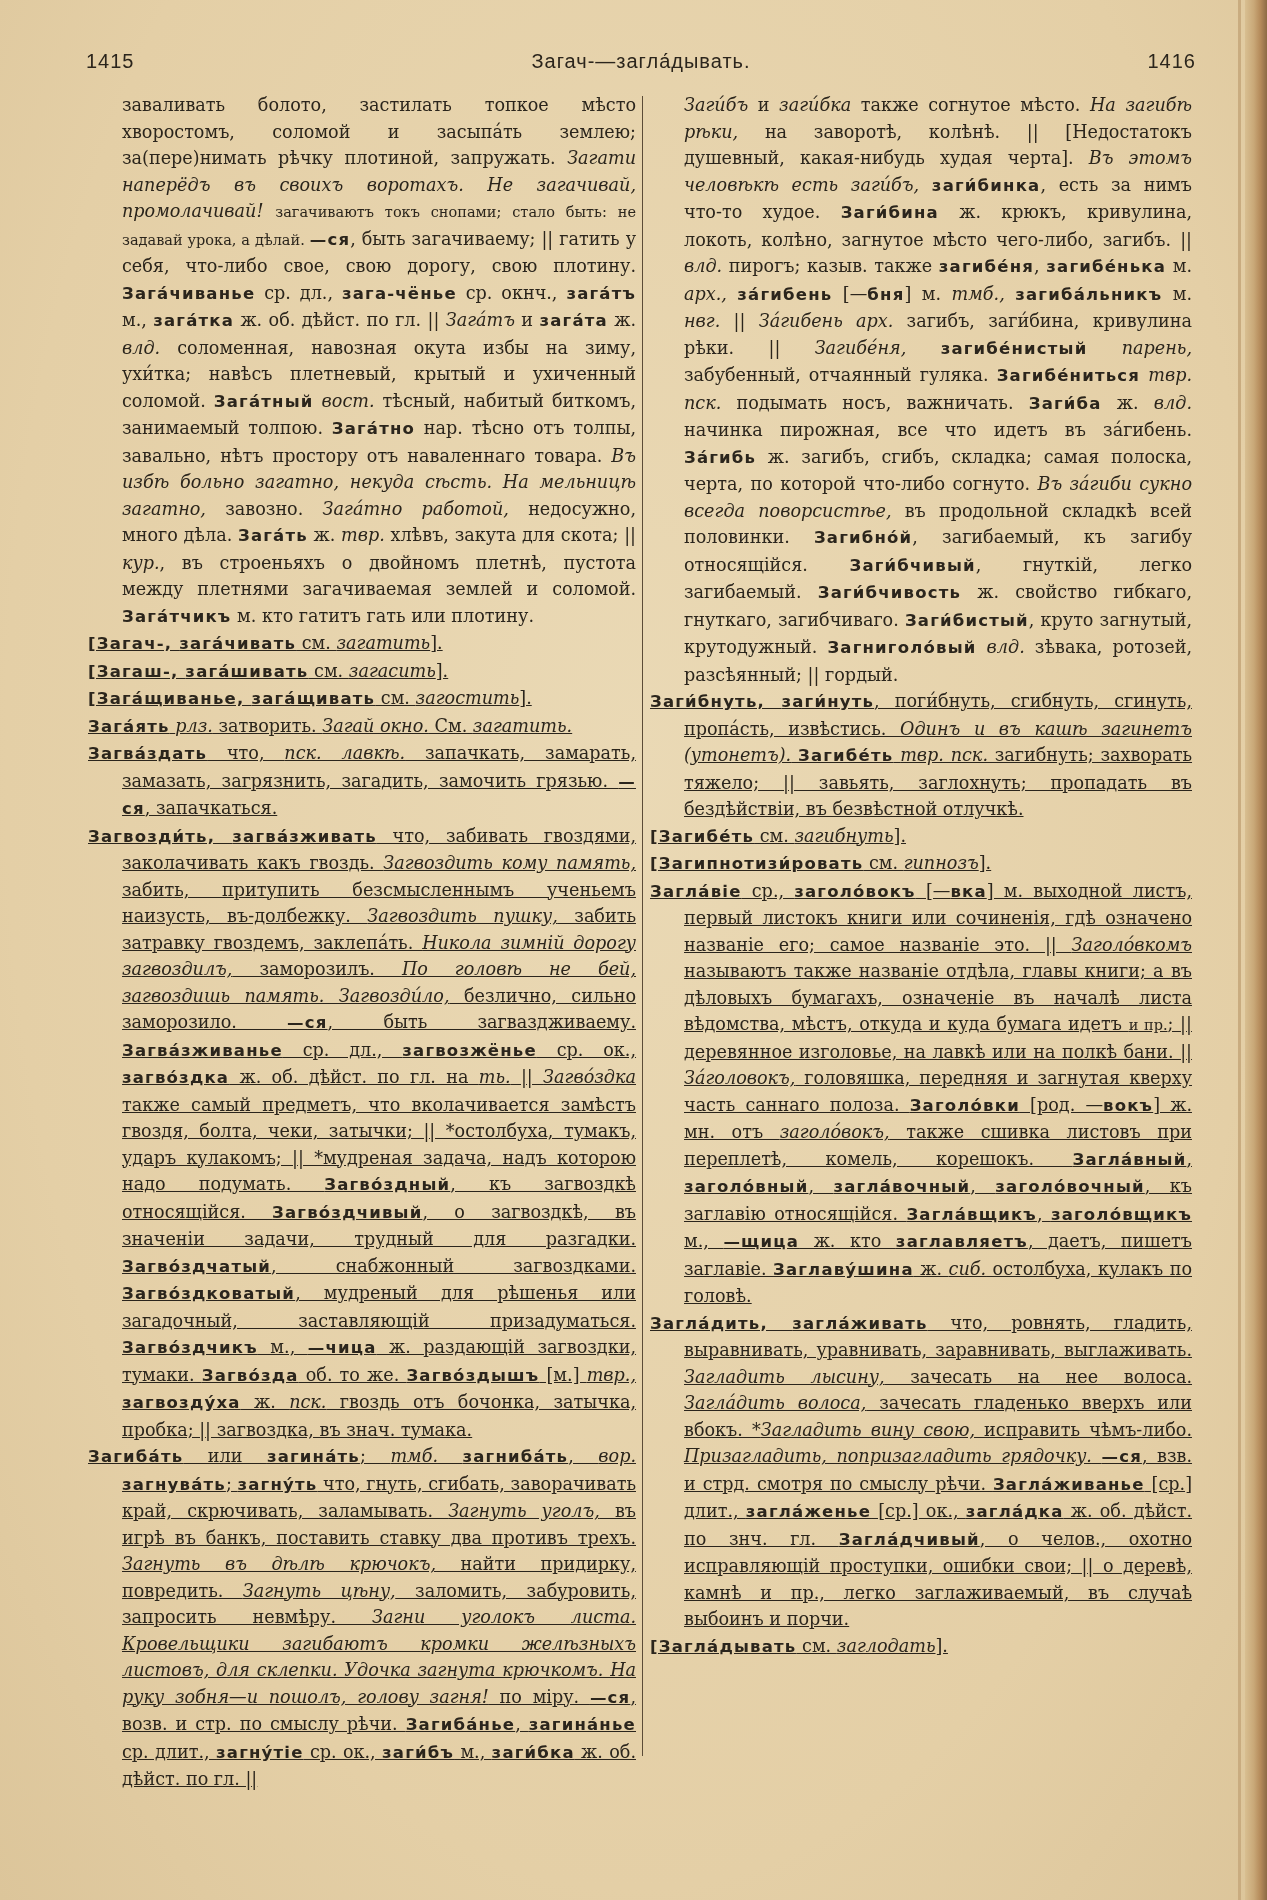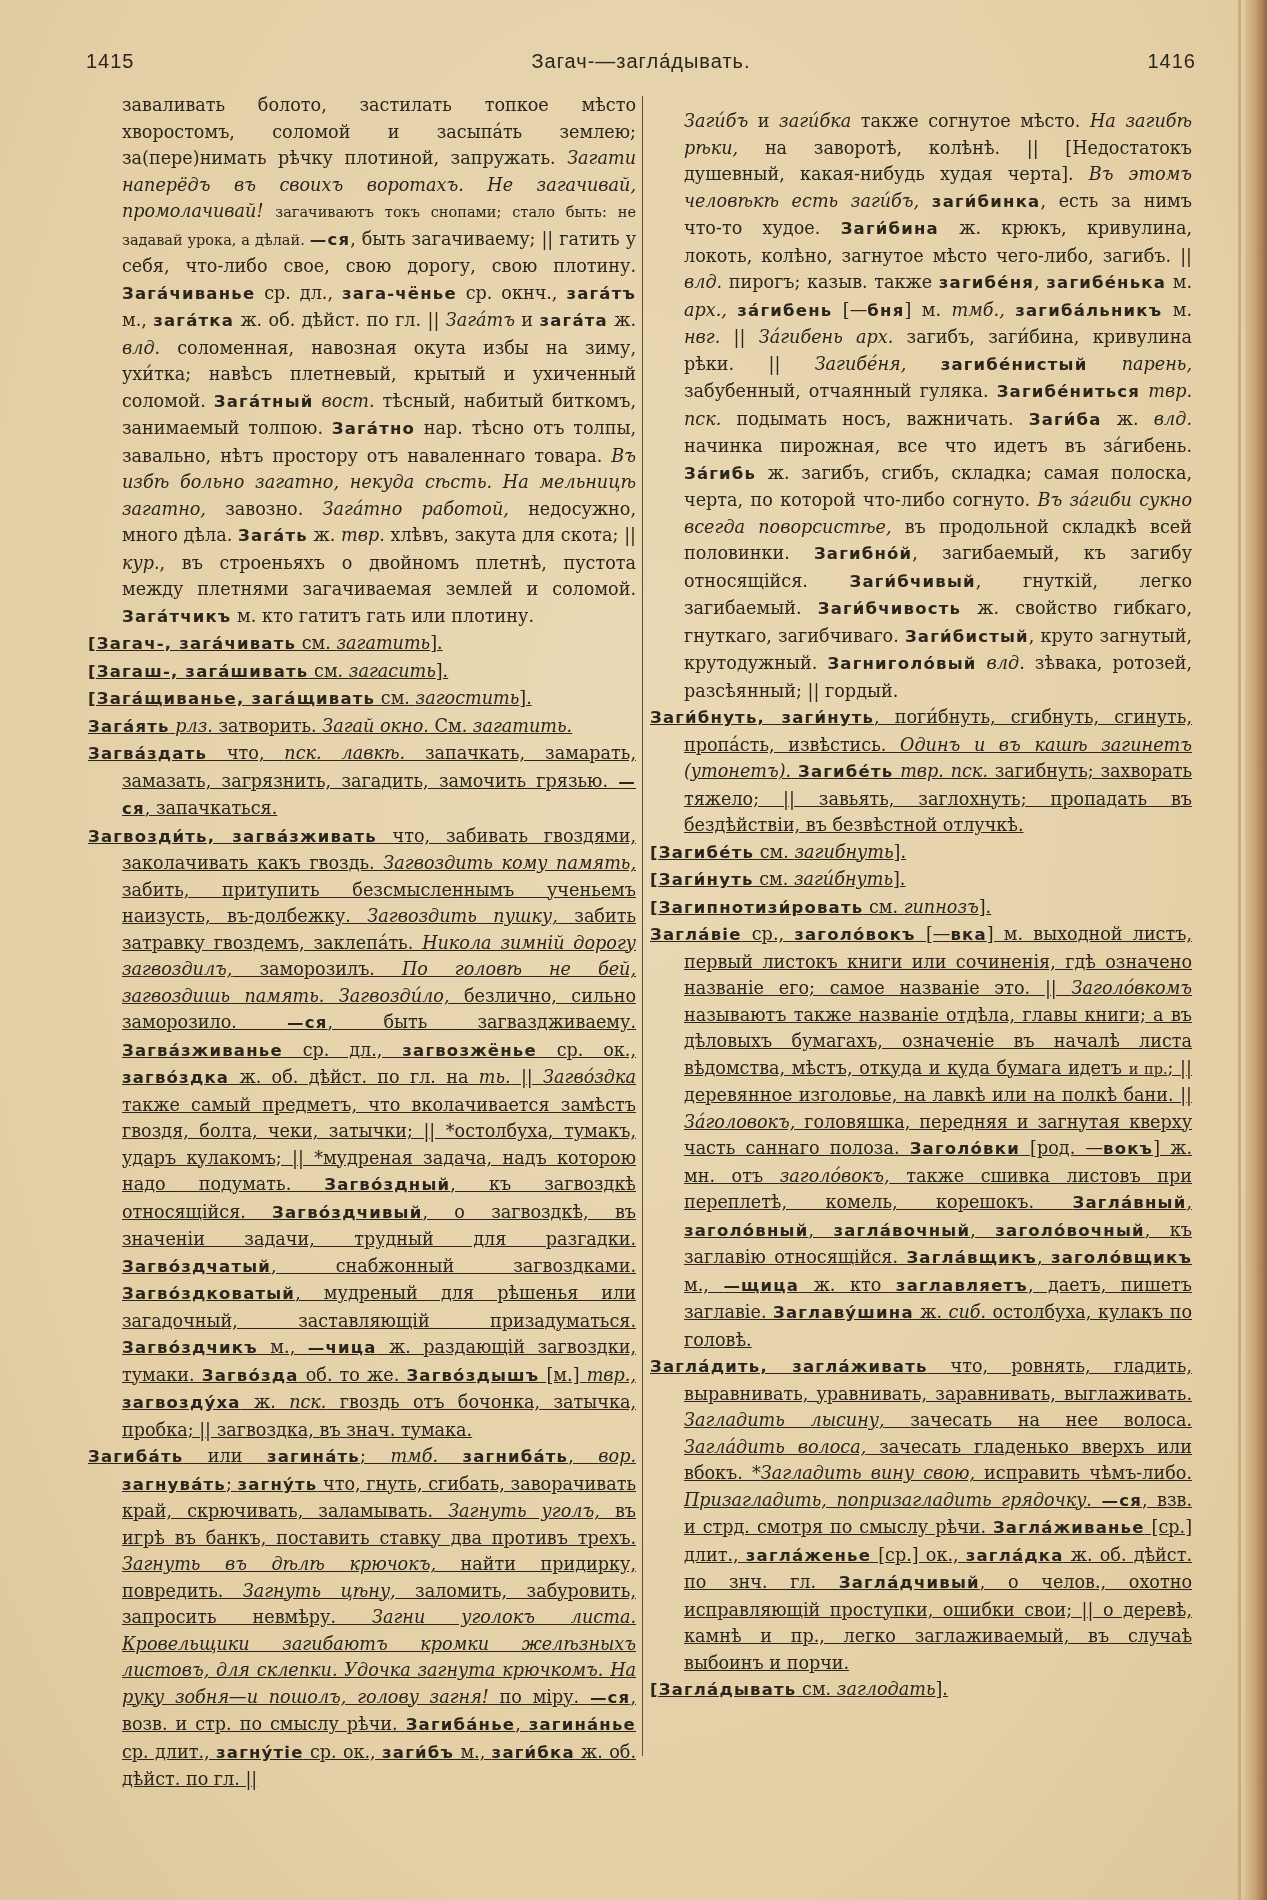--- a/index.html
+++ b/index.html
@@ -28,21 +28,21 @@
   }
   .pg-left { position:absolute; left:0; top:0; }
   .pg-right { position:absolute; right:0; top:0; }
   .head-title { position:absolute; left:0; right:0; text-align:center; top:0; }
   .col {
     position:absolute; top:92px;
     font-size:17.6px; line-height:26.5px;
     text-align:justify;
   }
   .col-left { left:88px; width:548px; }
-  .col-right { left:650px; width:542px;margin-top:16px; }
+  .col-right { left:650px; width:542px; }
   .divider {
     position:absolute; left:642px; top:96px; width:1px; height:1660px;
     background:#5b4b37;
   }
   .entry { margin:0; }
   .entry.hang { padding-left:34px; text-indent:-34px;text-decoration:underline; }
   .entry.cont { padding-left:34px; }
   .hw { font-family:"DejaVu Sans",sans-serif; font-weight:bold; letter-spacing:1.2px; font-size:16.5px; }
   .it { font-style:italic; }
   .sm { font-size:14.5px; }
@@ -68,19 +68,18 @@
       <p class="entry hang"><span class="hw">Зага́ять</span><span> </span><span class="it">рлз.</span><span> затворить. </span><span class="it">Загай окно.</span><span> См. </span><span class="it">загатить.</span></p>
       <p class="entry hang"><span class="hw">Загва́здать</span><span> что, </span><span class="it">пск. лавкѣ.</span><span> запачкать, замарать, замазать, загрязнить, загадить, замочить грязью. </span><span class="hw">—ся</span><span>, запачкаться.</span></p>
       <p class="entry hang"><span class="hw">Загвозди́ть, </span><span class="hw">загва́зживать</span><span> что, забивать гвоздями, заколачивать какъ гвоздь. </span><span class="it">Загвоздить кому память,</span><span> забить, притупить безсмысленнымъ ученьемъ наизусть, въ-долбежку. </span><span class="it">Загвоздить пушку,</span><span> забить затравку гвоздемъ, заклепа́ть. </span><span class="it">Никола зимній дорогу загвоздилъ,</span><span> заморозилъ. </span><span class="it">По головѣ не бей, загвоздишь память. Загвозди́ло,</span><span> безлично, сильно заморозило. </span><span class="hw">—ся</span><span>, быть загваздживаему. </span><span class="hw">Загва́зживанье</span><span> ср. дл., </span><span class="hw">загвозжёнье</span><span> ср. ок., </span><span class="hw">загво́здка</span><span> ж. об. дѣйст. по гл. на </span><span class="it">ть.</span><span> || </span><span class="it">Загво́здка</span><span> также самый предметъ, что вколачивается замѣстъ гвоздя, болта, чеки, затычки; || *остолбуха, тумакъ, ударъ кулакомъ; || *мудреная задача, надъ которою надо подумать. </span><span class="hw">Загво́здный</span><span>, къ загвоздкѣ относящійся. </span><span class="hw">Загво́здчивый</span><span>, о загвоздкѣ, въ значеніи задачи, трудный для разгадки. </span><span class="hw">Загво́здчатый</span><span>, снабжонный загвоздками. </span><span class="hw">Загво́здковатый</span><span>, мудреный для рѣшенья или загадочный, заставляющій призадуматься. </span><span class="hw">Загво́здчикъ</span><span> м., </span><span class="hw">—чица</span><span> ж. раздающій загвоздки, тумаки. </span><span class="hw">Загво́зда</span><span> об. то же. </span><span class="hw">Загво́здышъ</span><span> [м.] </span><span class="it">твр.,</span><span> </span><span class="hw">загвозду́ха</span><span> ж. </span><span class="it">пск.</span><span> гвоздь отъ бочонка, затычка, пробка; || загвоздка, въ знач. тумака.</span></p>
       <p class="entry hang"><span class="hw">Загиба́ть</span><span> или </span><span class="hw">загина́ть</span><span>; </span><span class="it">тмб.</span><span> </span><span class="hw">загниба́ть</span><span>, </span><span class="it">вор.</span><span> </span><span class="hw">загнува́ть</span><span>; </span><span class="hw">загну́ть</span><span> что, гнуть, сгибать, заворачивать край, скрючивать, заламывать. </span><span class="it">Загнуть уголъ,</span><span> въ игрѣ въ банкъ, поставить ставку два противъ трехъ. </span><span class="it">Загнуть въ дѣлѣ крючокъ,</span><span> найти придирку, повредить. </span><span class="it">Загнуть цѣну,</span><span> заломить, забуровить, запросить невмѣру. </span><span class="it">Загни уголокъ листа. Кровельщики загибаютъ кромки желѣзныхъ листовъ, для склепки. Удочка загнута крючкомъ. На руку зобня—и пошолъ, голову загня!</span><span> по міру. </span><span class="hw">—ся</span><span>, возв. и стр. по смыслу рѣчи. </span><span class="hw">Загиба́нье</span><span>, </span><span class="hw">загина́нье</span><span> ср. длит., </span><span class="hw">загну́тіе</span><span> ср. ок., </span><span class="hw">заги́бъ</span><span> м., </span><span class="hw">заги́бка</span><span> ж. об. дѣйст. по гл. ||</span></p>
     </div>
   <div class="divider"></div>
   <div class="col col-right">
       <p class="entry cont"><span class="it">Заги́бъ</span><span> и </span><span class="it">заги́бка</span><span> также согнутое мѣсто. </span><span class="it">На загибѣ рѣки,</span><span> на заворотѣ, колѣнѣ. || [Недостатокъ душевный, какая-нибудь худая черта]. </span><span class="it">Въ этомъ человѣкѣ есть заги́бъ,</span><span> </span><span class="hw">заги́бинка</span><span>, есть за нимъ что-то худое. </span><span class="hw">Заги́бина</span><span> ж. крюкъ, кривулина, локоть, колѣно, загнутое мѣсто чего-либо, загибъ. || </span><span class="it">влд.</span><span> пирогъ; казыв. также </span><span class="hw">загибе́ня</span><span>, </span><span class="hw">загибе́нька</span><span> м. </span><span class="it">арх.,</span><span> </span><span class="hw">за́гибень</span><span> [—</span><span class="hw">бня</span><span>] м. </span><span class="it">тмб.,</span><span> </span><span class="hw">загиба́льникъ</span><span> м. </span><span class="it">нвг.</span><span> || </span><span class="it">За́гибень</span><span> </span><span class="it">арх.</span><span> загибъ, заги́бина, кривулина рѣки. || </span><span class="it">Загибе́ня,</span><span> </span><span class="hw">загибе́нистый</span><span> </span><span class="it">парень,</span><span> забубенный, отчаянный гуляка. </span><span class="hw">Загибе́ниться</span><span> </span><span class="it">твр. пск.</span><span> подымать носъ, важничать. </span><span class="hw">Заги́ба</span><span> ж. </span><span class="it">влд.</span><span> начинка пирожная, все что идетъ въ за́гибень. </span><span class="hw">За́гибь</span><span> ж. загибъ, сгибъ, складка; самая полоска, черта, по которой что-либо согнуто. </span><span class="it">Въ за́гиби сукно всегда поворсистѣе,</span><span> въ продольной складкѣ всей половинки. </span><span class="hw">Загибно́й</span><span>, загибаемый, къ загибу относящійся. </span><span class="hw">Заги́бчивый</span><span>, гнуткій, легко загибаемый. </span><span class="hw">Заги́бчивость</span><span> ж. свойство гибкаго, гнуткаго, загибчиваго. </span><span class="hw">Заги́бистый</span><span>, круто загнутый, крутодужный. </span><span class="hw">Загниголо́вый</span><span> </span><span class="it">влд.</span><span> зѣвака, ротозей, разсѣянный; || гордый.</span></p>
       <p class="entry hang"><span class="hw">Заги́бнуть, </span><span class="hw">заги́нуть</span><span>, поги́бнуть, сгибнуть, сгинуть, пропа́сть, извѣстись. </span><span class="it">Одинъ и въ кашѣ загинетъ (утонетъ).</span><span> </span><span class="hw">Загибе́ть</span><span> </span><span class="it">твр. пск.</span><span> загибнуть; захворать тяжело; || завьять, заглохнуть; пропадать въ бездѣйствіи, въ безвѣстной отлучкѣ.</span></p>
       <p class="entry hang"><span class="hw">[Загибе́ть</span><span> см. </span><span class="it">загибнуть</span><span>].</span></p>
-      <p class="entry hang"><span class="hw">[Заги́нуть</span><span> см. </span><span class="it">заги́бнуть</span><span>].</span></p>
       <p class="entry hang"><span class="hw">[Загипнотизи́ровать</span><span> см. </span><span class="it">гипнозъ</span><span>].</span></p>
       <p class="entry hang"><span class="hw">Загла́віе</span><span> ср., </span><span class="hw">заголо́вокъ</span><span> [—</span><span class="hw">вка</span><span>] м. выходной листъ, первый листокъ книги или сочиненія, гдѣ означено названіе его; самое названіе это. || </span><span class="it">Заголо́вкомъ</span><span> называютъ также названіе отдѣла, главы книги; а въ дѣловыхъ бумагахъ, означеніе въ началѣ листа вѣдомства, мѣстъ, откуда и куда бумага идетъ </span><span class="sm">и пр.</span><span>; || деревянное изголовье, на лавкѣ или на полкѣ бани. || </span><span class="it">За́головокъ,</span><span> головяшка, передняя и загнутая кверху часть саннаго полоза. </span><span class="hw">Заголо́вки</span><span> [род. —</span><span class="hw">вокъ</span><span>] ж. мн. отъ </span><span class="it">заголо́вокъ,</span><span> также сшивка листовъ при переплетѣ, комель, корешокъ. </span><span class="hw">Загла́вный</span><span>, </span><span class="hw">заголо́вный</span><span>, </span><span class="hw">загла́вочный</span><span>, </span><span class="hw">заголо́вочный</span><span>, къ заглавію относящійся. </span><span class="hw">Загла́вщикъ</span><span>, </span><span class="hw">заголо́вщикъ</span><span> м., </span><span class="hw">—щица</span><span> ж. кто </span><span class="hw">заглавляетъ</span><span>, даетъ, пишетъ заглавіе. </span><span class="hw">Заглаву́шина</span><span> ж. </span><span class="it">сиб.</span><span> остолбуха, кулакъ по головѣ.</span></p>
       <p class="entry hang"><span class="hw">Загла́дить, </span><span class="hw">загла́живать</span><span> что, ровнять, гладить, выравнивать, уравнивать, заравнивать, выглаживать. </span><span class="it">Загладить лысину,</span><span> зачесать на нее волоса. </span><span class="it">Загла́дить волоса,</span><span> зачесать гладенько вверхъ или вбокъ. *</span><span class="it">Загладить вину свою,</span><span> исправить чѣмъ-либо. </span><span class="it">Призагладить, попризагладить грядочку.</span><span> </span><span class="hw">—ся</span><span>, взв. и стрд. смотря по смыслу рѣчи. </span><span class="hw">Загла́живанье</span><span> [ср.] длит., </span><span class="hw">загла́женье</span><span> [ср.] ок., </span><span class="hw">загла́дка</span><span> ж. об. дѣйст. по знч. гл. </span><span class="hw">Загла́дчивый</span><span>, о челов., охотно исправляющій проступки, ошибки свои; || о деревѣ, камнѣ и пр., легко заглаживаемый, въ случаѣ выбоинъ и порчи.</span></p>
       <p class="entry hang"><span class="hw">[Загла́дывать</span><span> см. </span><span class="it">заглодать</span><span>].</span></p>
     </div>
 </div>
 
 </body></html>

